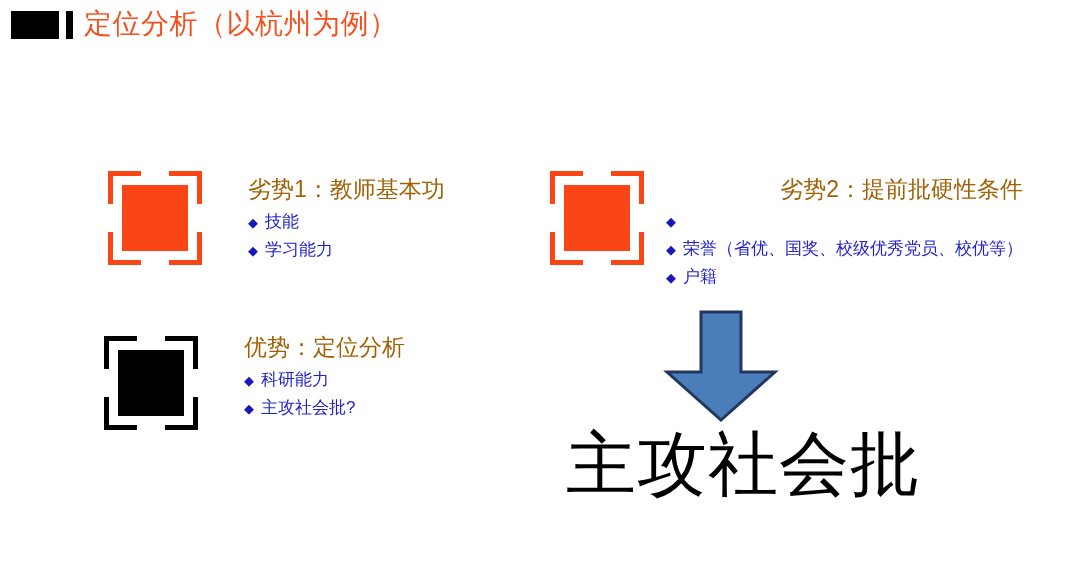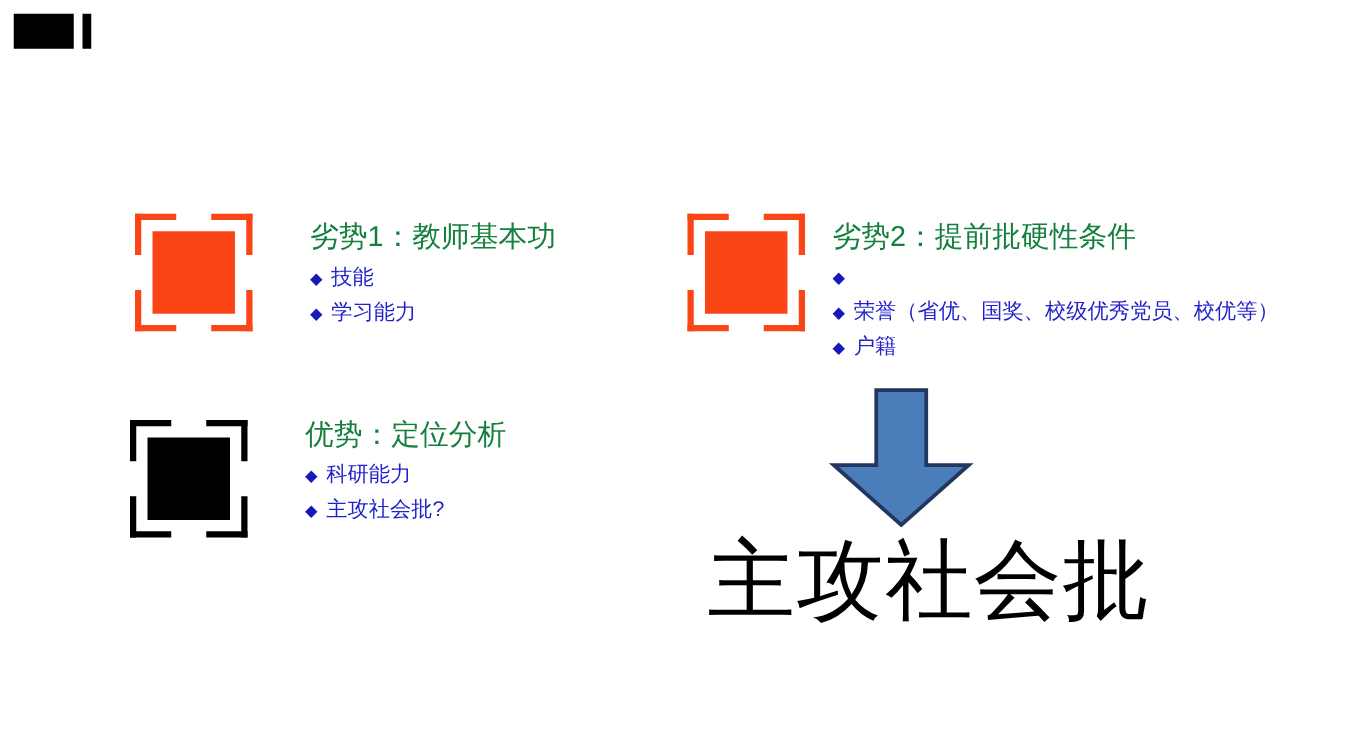--- a/index.html
+++ b/index.html
@@ -90,21 +90,21 @@
   .marker.orange .frame i { background: #FA4616; }
   .marker.orange .fill   { background: #FA4616; }
   .marker.black .frame i { background: #000000; }
   .marker.black .fill    { background: #000000; }
 
   
   .group { position: absolute; }
   .group-heading {
     font-size: 23px;
     line-height: 30px;
-    color: #15803d;
+    color: #a16207;
     white-space: nowrap;
     margin: 0 0 4px 0;
     font-weight: normal;
   }
   .bullet-list {
     list-style: none;
     margin: 0;
     padding: 0;
   }
   .bullet-list li {
@@ -144,20 +144,21 @@
     letter-spacing: 1px;
     text-align: center;
   }
 </style>
 </head>
 <body>
 
 <div id="slide-title-bar">
   <span class="title-block"></span>
   <span class="title-tick"></span>
+  <span id="slide-title-text">定位分析（以杭州为例）</span>
 </div>
 
 <div class="marker orange" style="left:108px; top:171px;">
   <span class="frame">
     <i class="h tl-h"></i>
       <i class="v tl-v"></i>
     <i class="h tr-h"></i>
       <i class="v tr-v"></i>
     <i class="h bl-h"></i>
       <i class="v bl-v"></i>
@@ -216,21 +217,21 @@
     <i class="h tr-h"></i>
       <i class="v tr-v"></i>
     <i class="h bl-h"></i>
       <i class="v bl-v"></i>
     <i class="h br-h"></i>
       <i class="v br-v"></i>
   </span>
   <span class="fill"></span>
 </div>
 
-<div class="group" style="left:666px; top:174px;">
+<div class="group" style="left:666px; top:174px;text-align:right;">
   <div class="group-heading">劣势2：提前批硬性条件</div>
   <ul class="bullet-list">
     <li>
       <span class="dia">◆</span>
     </li>
     <li>
       <span class="dia">◆</span>
       <span class="btxt">荣誉（省优、国奖、校级优秀党员、校优等）</span>
     </li>
     <li>

